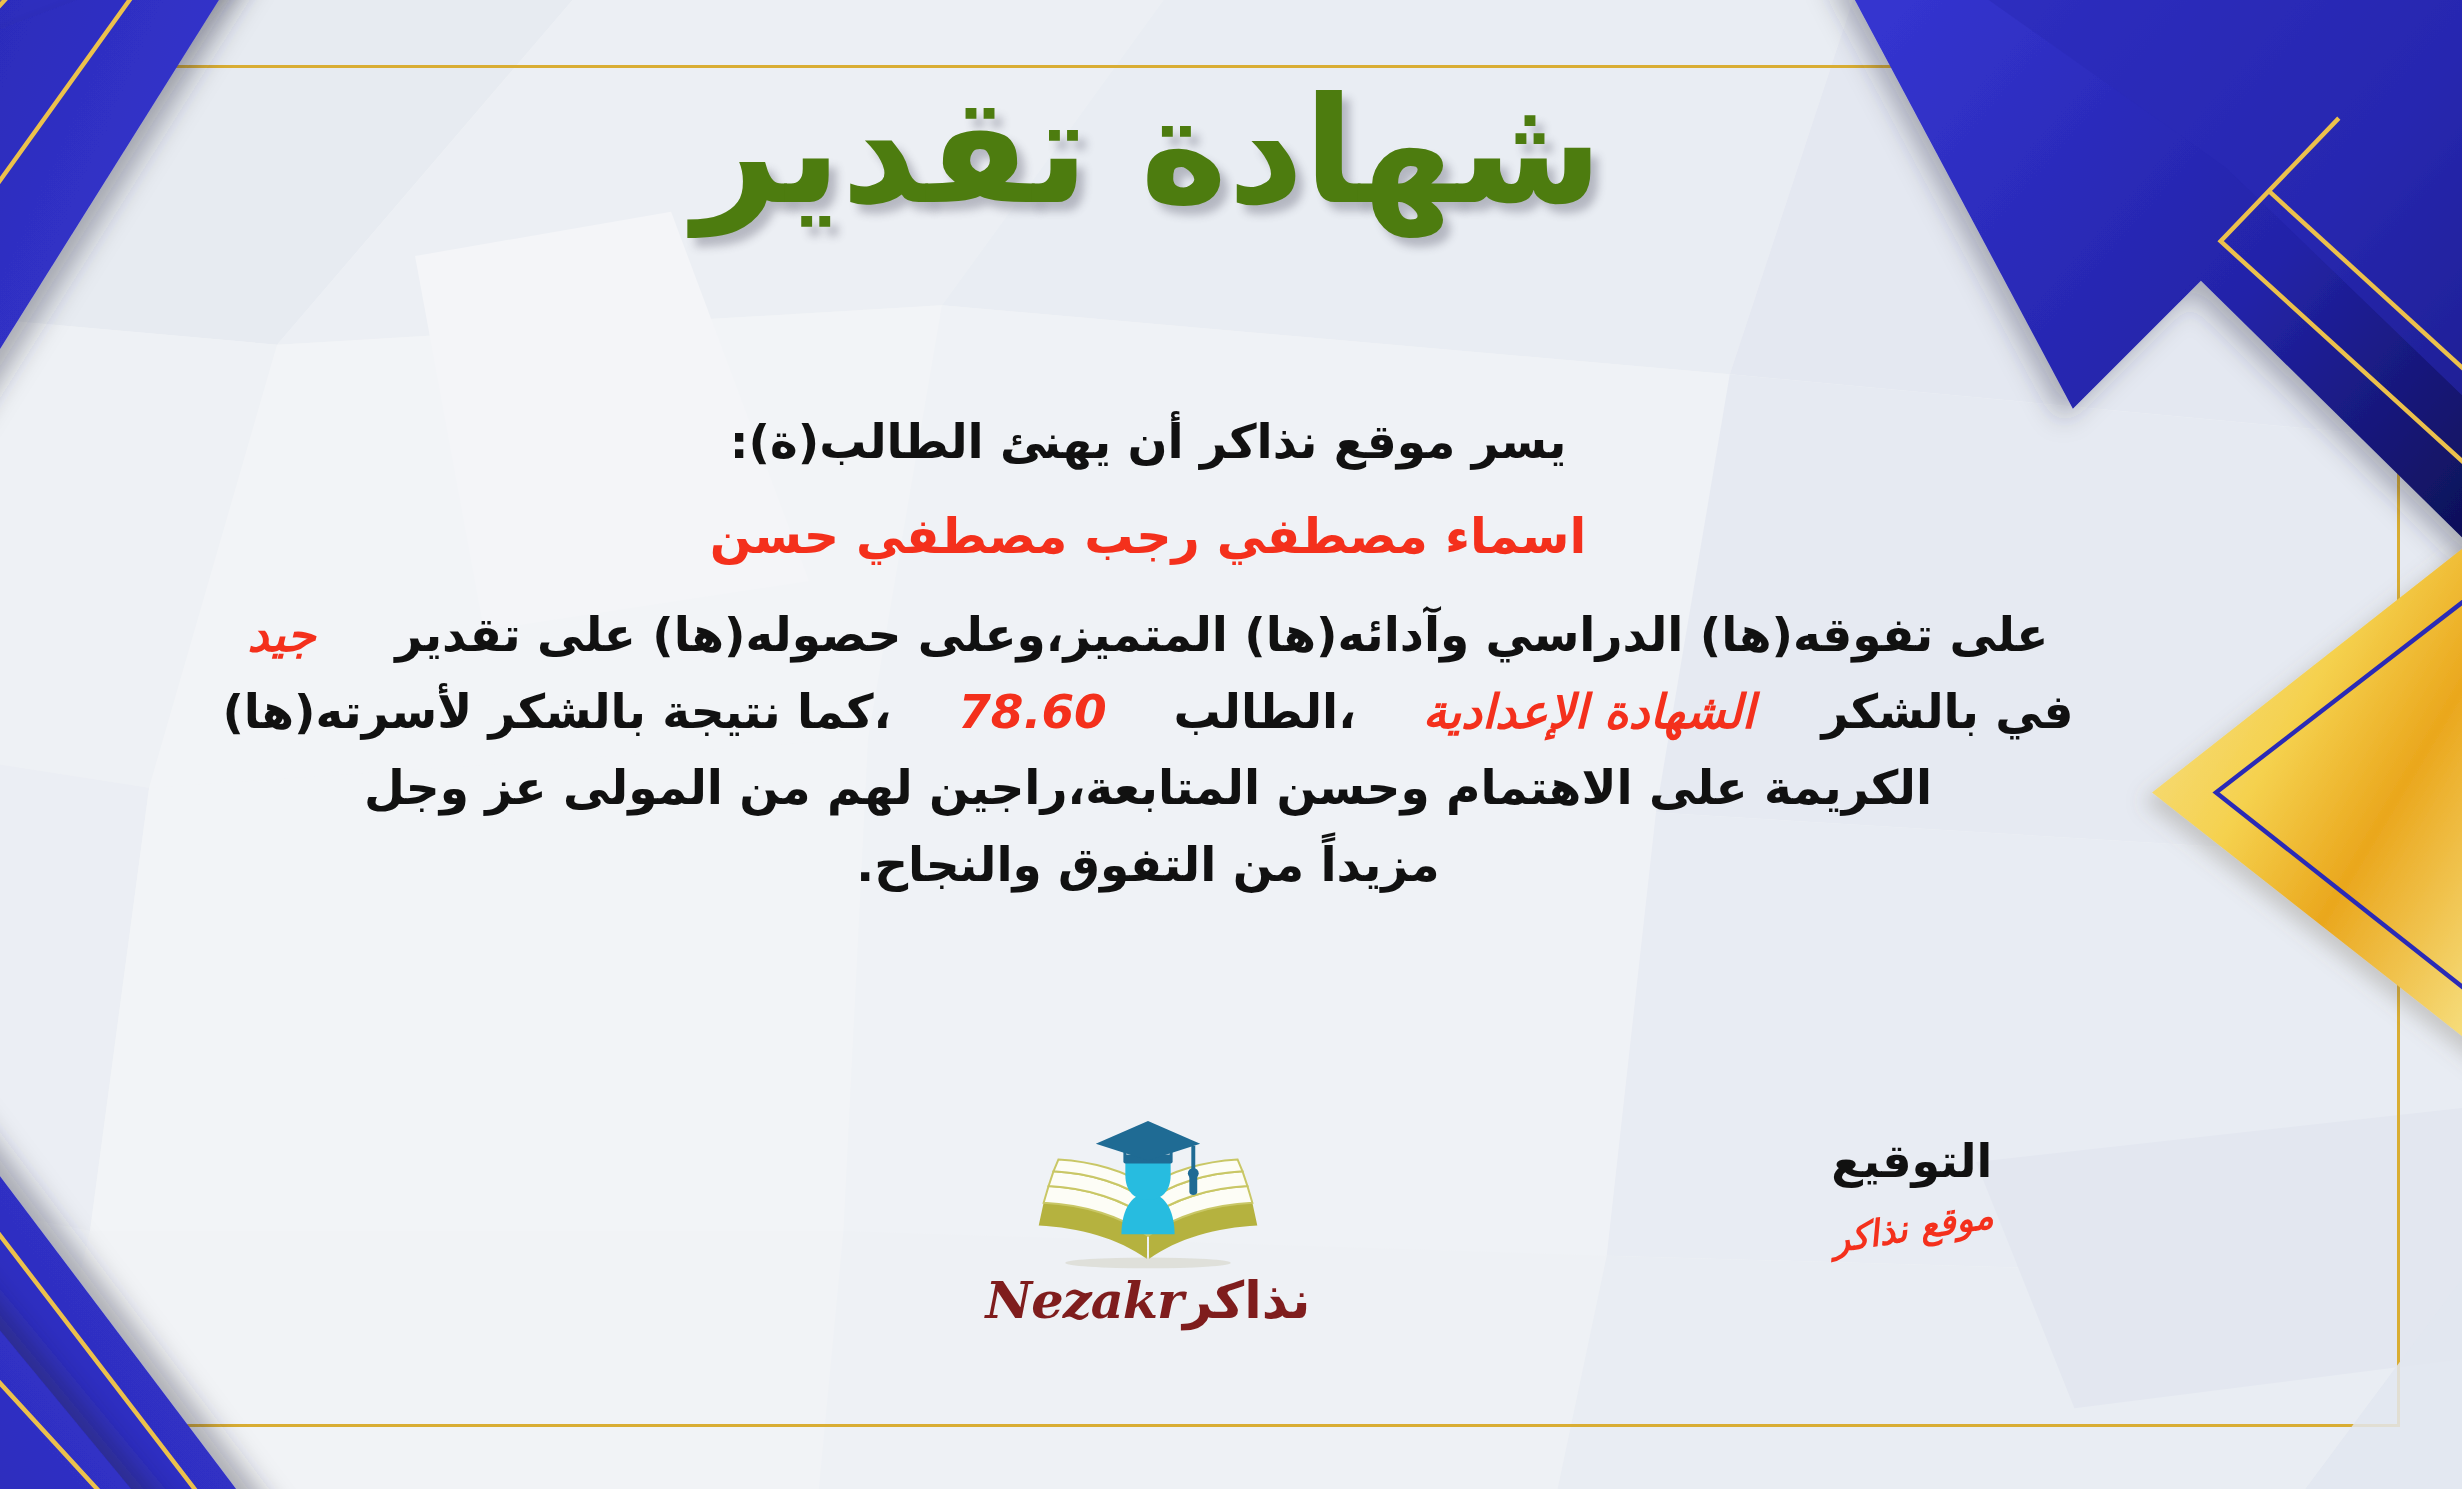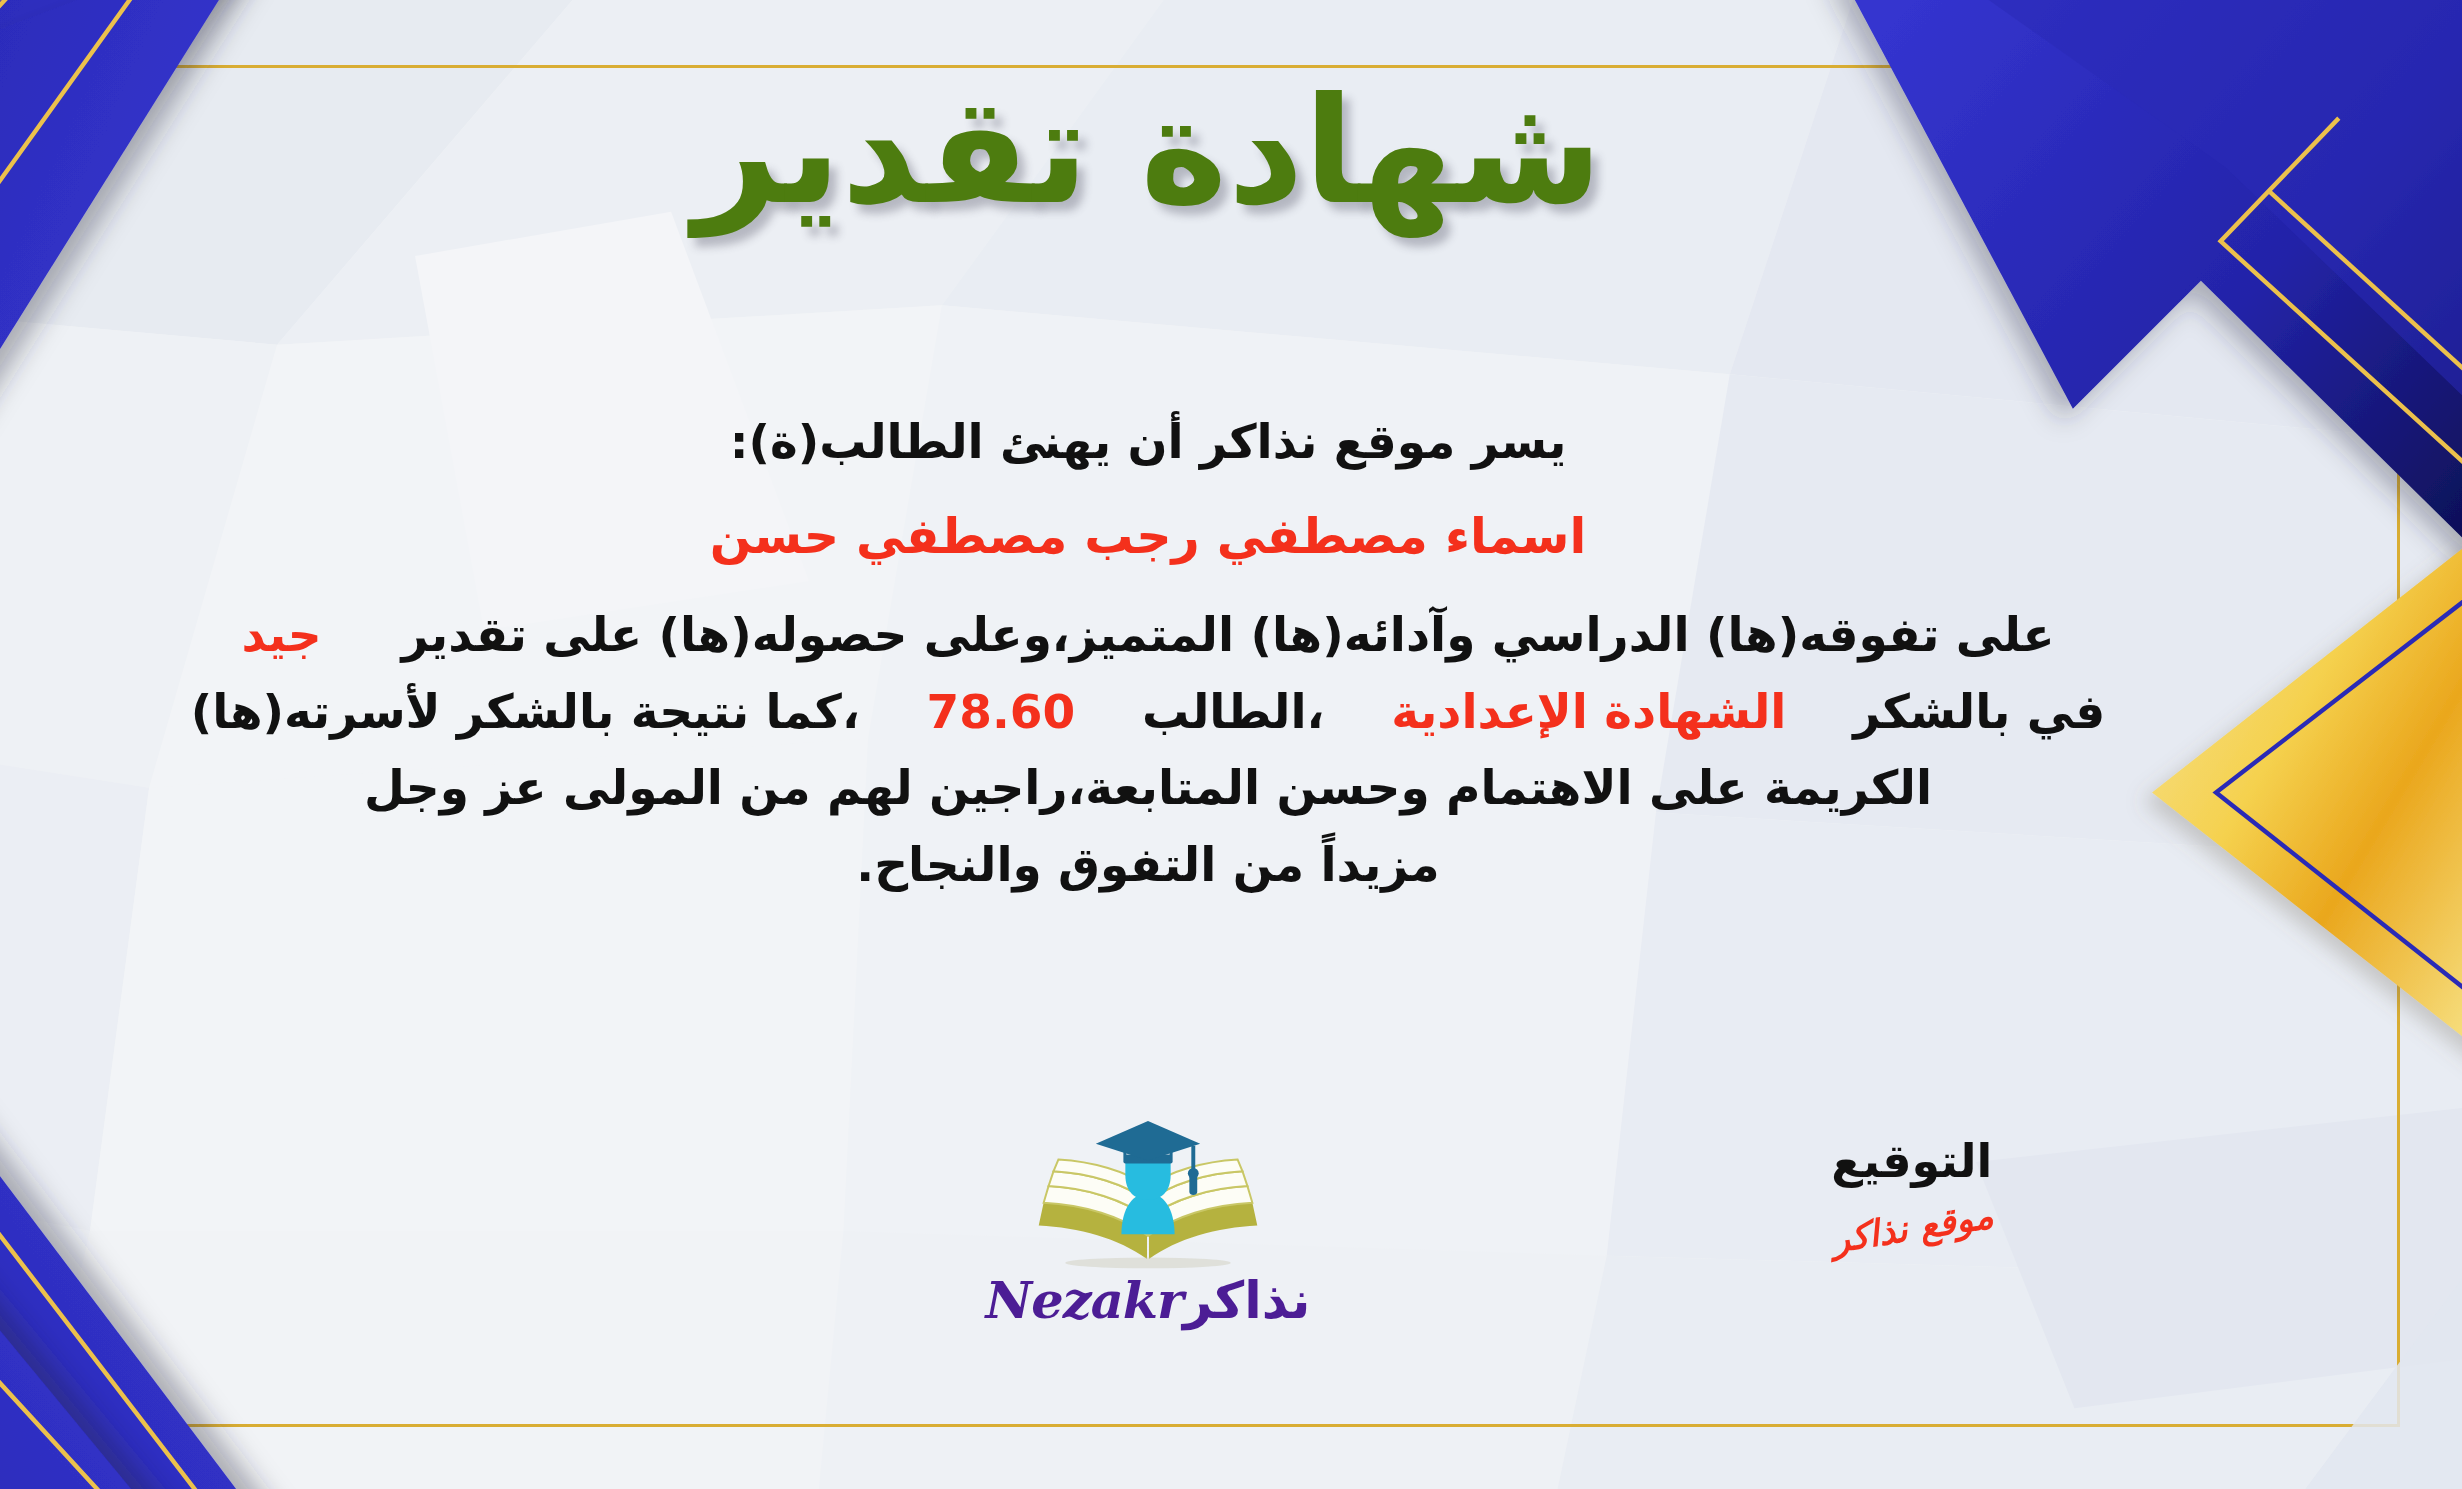--- a/index.html
+++ b/index.html
@@ -91,21 +91,21 @@
     color: #f4301c;
     font-size: 49px;
     font-weight: 700;
     margin-bottom: 30.5px;
   }
   .ln-3 { margin-bottom: 9.8px; }
   .ln-4 { margin-bottom: 9.8px; }
   .ln-5 { margin-bottom: 9.8px; }
   .ln-6 { margin-bottom: 0; }
 
-  .hl { color: #f4301c; font-weight: 700; }
+  .hl { color: #f4301c; font-weight: 700; font-style: italic; }
   .gap-sm { display: inline-block; width: 34px; }
   .gap-md { display: inline-block; width: 47px; }
 
   
   .footer {
     position: absolute;
     left: 94px;
     right: 94px;
     bottom: 74px;
     height: 305px;
@@ -142,21 +142,21 @@
     transform: translateX(-50%);
     top: 0;
     width: 374px;
     text-align: center;
   }
   .logo-mark { display: block; margin: 0 auto; }
   .logo-word {
     margin-top: -3.9px;
     font-size: 51px;
     font-weight: 800;
-    color: #4c1d95;
+    color: #7f1d1d;
     letter-spacing: -1px;
     direction: rtl;
     font-family: "DejaVu Sans", "Liberation Sans", sans-serif;
   }
   .logo-word .lat {
     font-family: "DejaVu Serif", "Liberation Serif", serif;
     font-style: italic;
   }
 </style>
 </head>

